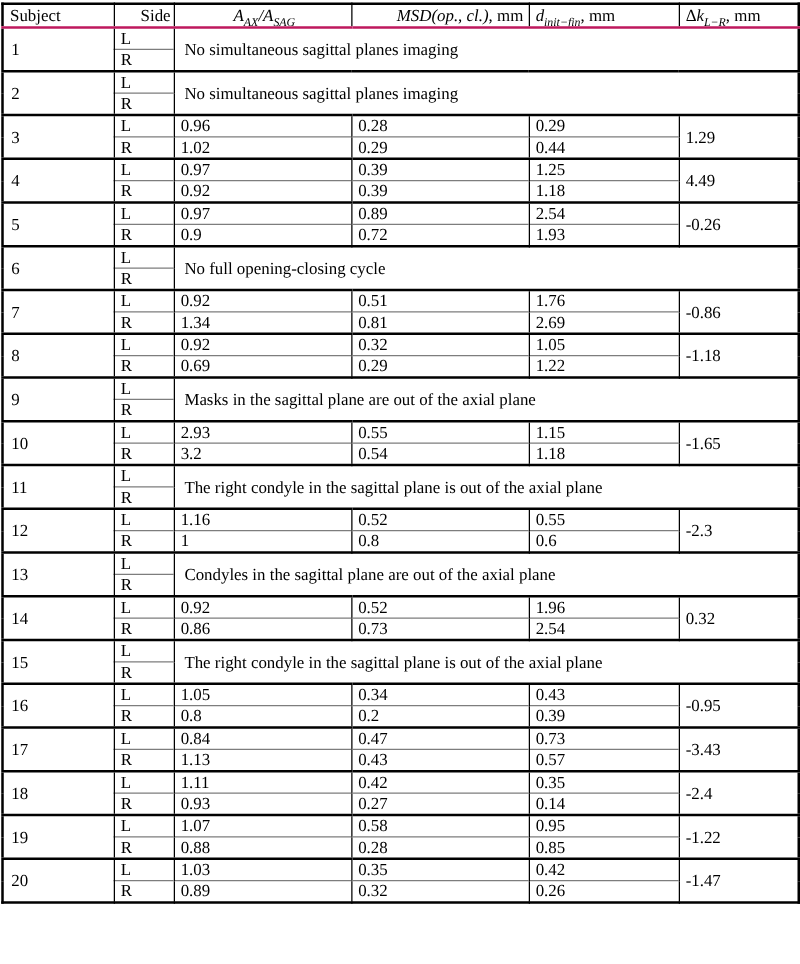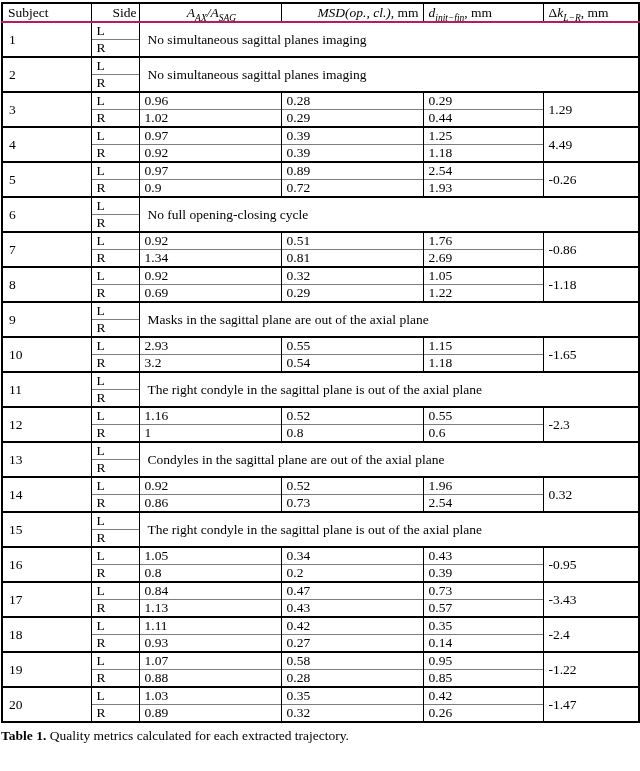--- a/index.html
+++ b/index.html
@@ -298,14 +298,13 @@
         </tr>
         <tr class="g2">
           <td>R</td>
           <td>0.89</td>
           <td>0.32</td>
           <td>0.26</td>
         </tr>
       </tbody>
   </table>
 
-  <div class="caption"><b>Table 1.</b><span> Quality metrics calculated for each extracted trajectory.</span></div>
 </div>
 
 </body></html>

